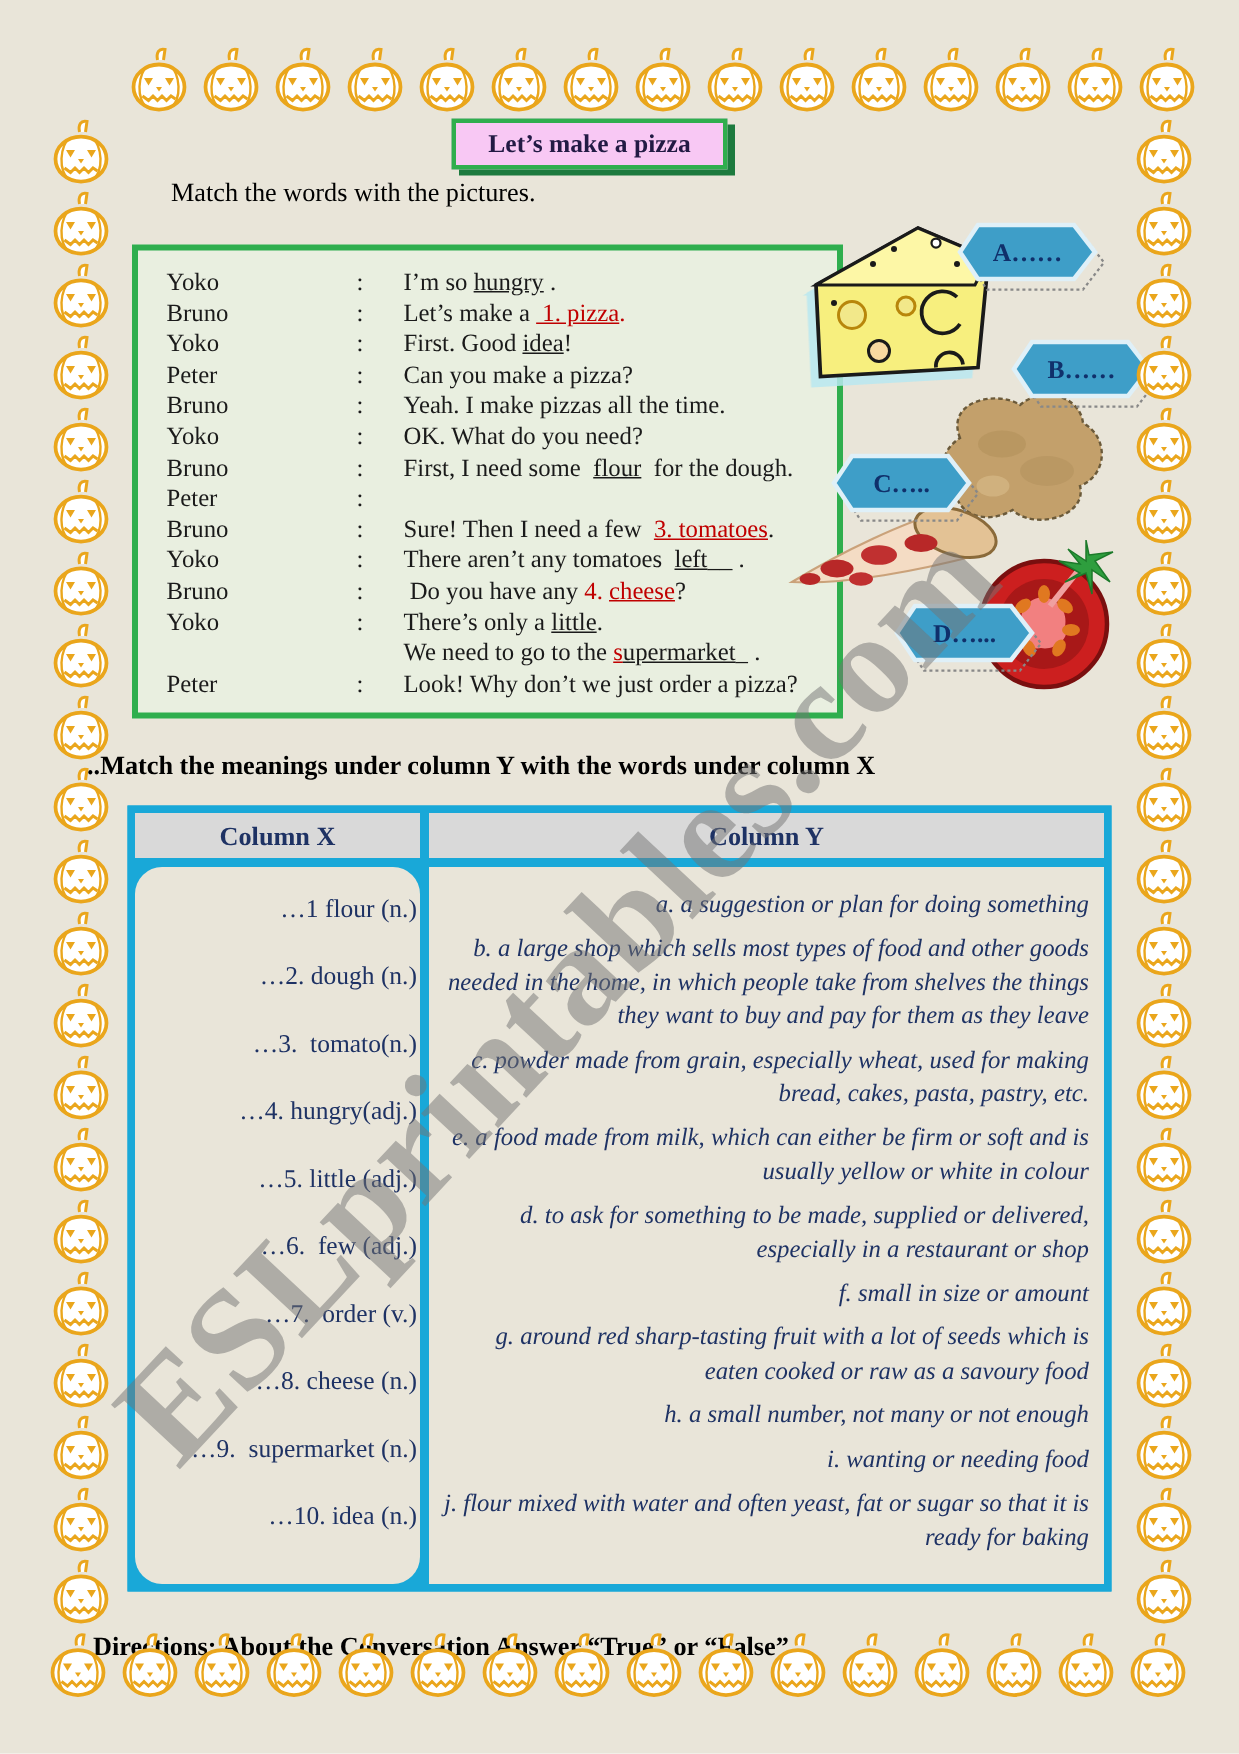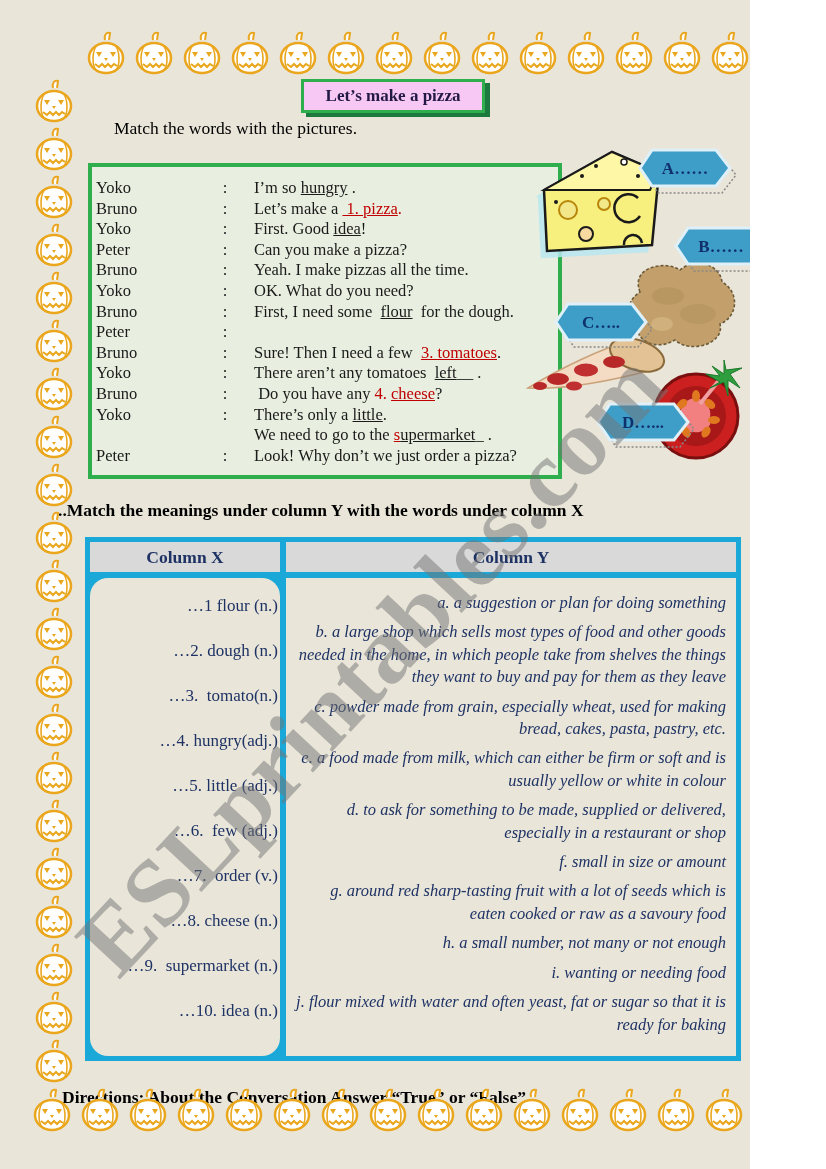--- a/index.html
+++ b/index.html
@@ -3,21 +3,21 @@
 <meta charset="utf-8">
 <style>
   :root{
     --paper:#e9e5d9; --green:#2fae4e; --pink:#f8c8f4; --cyan:#19a8d8;
     --red:#c00000; --navy:#1e3264; --ink:#1a1a1a; --pumpkin:#eaa61c;
     --hex:#3e9ec8; --headbg:#d9d9d9;
   }
   *{margin:0;padding:0;box-sizing:border-box;}
   html,body{width:826px;height:1169px;}
   body{font-family:"Liberation Serif",serif;background:#fff;}
-  #page{position:relative;width:750px;height:1169px;background:var(--paper);overflow:hidden;}
+  #page{position:relative;width:826px;height:1169px;background:var(--paper);overflow:hidden;}
 
   
   .pk-row{position:absolute;display:flex;z-index:60;pointer-events:none;}
   .pk-col{position:absolute;display:flex;flex-direction:column;z-index:60;pointer-events:none;}
   .pk-row svg,.pk-col svg{width:48px;height:48px;flex:0 0 auto;}
   #border-top{left:82px;top:30px;}
   #border-bottom{left:28px;top:1087px;}
   #border-left{left:30px;top:78px;}
   #border-right{left:752px;top:78px;}
 
@@ -25,21 +25,21 @@
   .title-box{position:absolute;left:301px;top:79px;width:184px;height:34px;background:var(--pink);
     border:3px solid var(--green);box-shadow:5px 4px 0 #1d7a3e;display:flex;align-items:center;justify-content:center;z-index:6;}
   .title-box span{font-weight:bold;font-size:17px;color:#221a44;}
 
   .h1{position:absolute;left:78px;top:118px;font-weight:normal;font-size:17.5px;color:#000;z-index:4;margin-left:36px;}
   .h2{position:absolute;left:58px;top:500px;font-weight:bold;font-size:17.5px;color:#000;z-index:4;}
   .footer-line{position:absolute;left:62px;top:1087px;font-weight:bold;font-size:17.5px;color:#000;z-index:4;white-space:nowrap;}
 
   
   .dialogue{position:absolute;left:88px;top:163px;width:474px;height:316px;background:#e9efe0;
-    border:4px solid var(--green);padding:11px 4px 0 4px;z-index:3;}
+    border:4px solid var(--green);padding:11px 4px 0 19px;z-index:3;}
   .dlg-row{display:flex;font-size:16.5px;line-height:20.6px;color:var(--ink);}
   .dlg-speaker{width:100px;flex:0 0 auto;}
   .dlg-colon{width:58px;flex:0 0 auto;text-align:center;}
   .dlg-text{flex:1;white-space:pre-wrap;}
   .u{text-decoration:underline;}
   .r{color:var(--red);}
 
   
   .art{position:absolute;z-index:5;}
   #cheese{left:538px;top:146px;filter:drop-shadow(-5px 6px 0 rgba(185,231,240,.85));}

